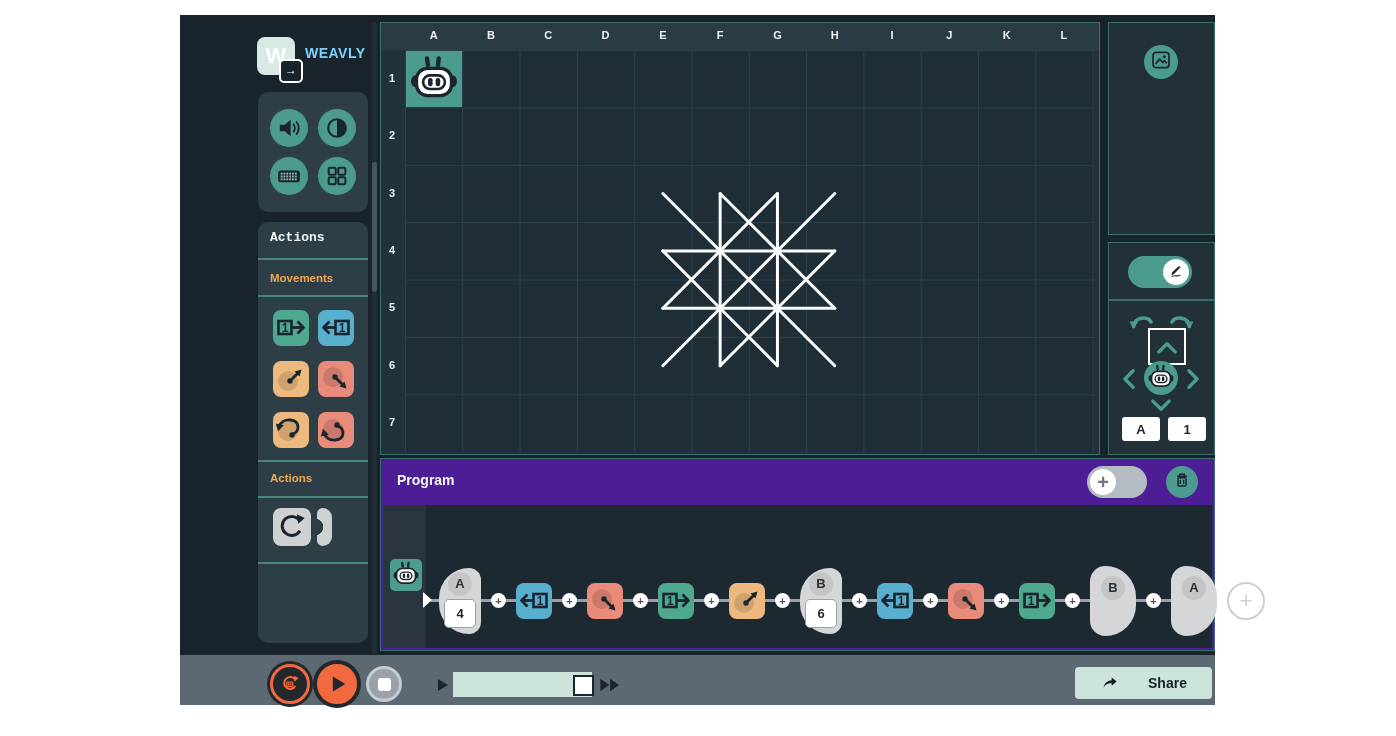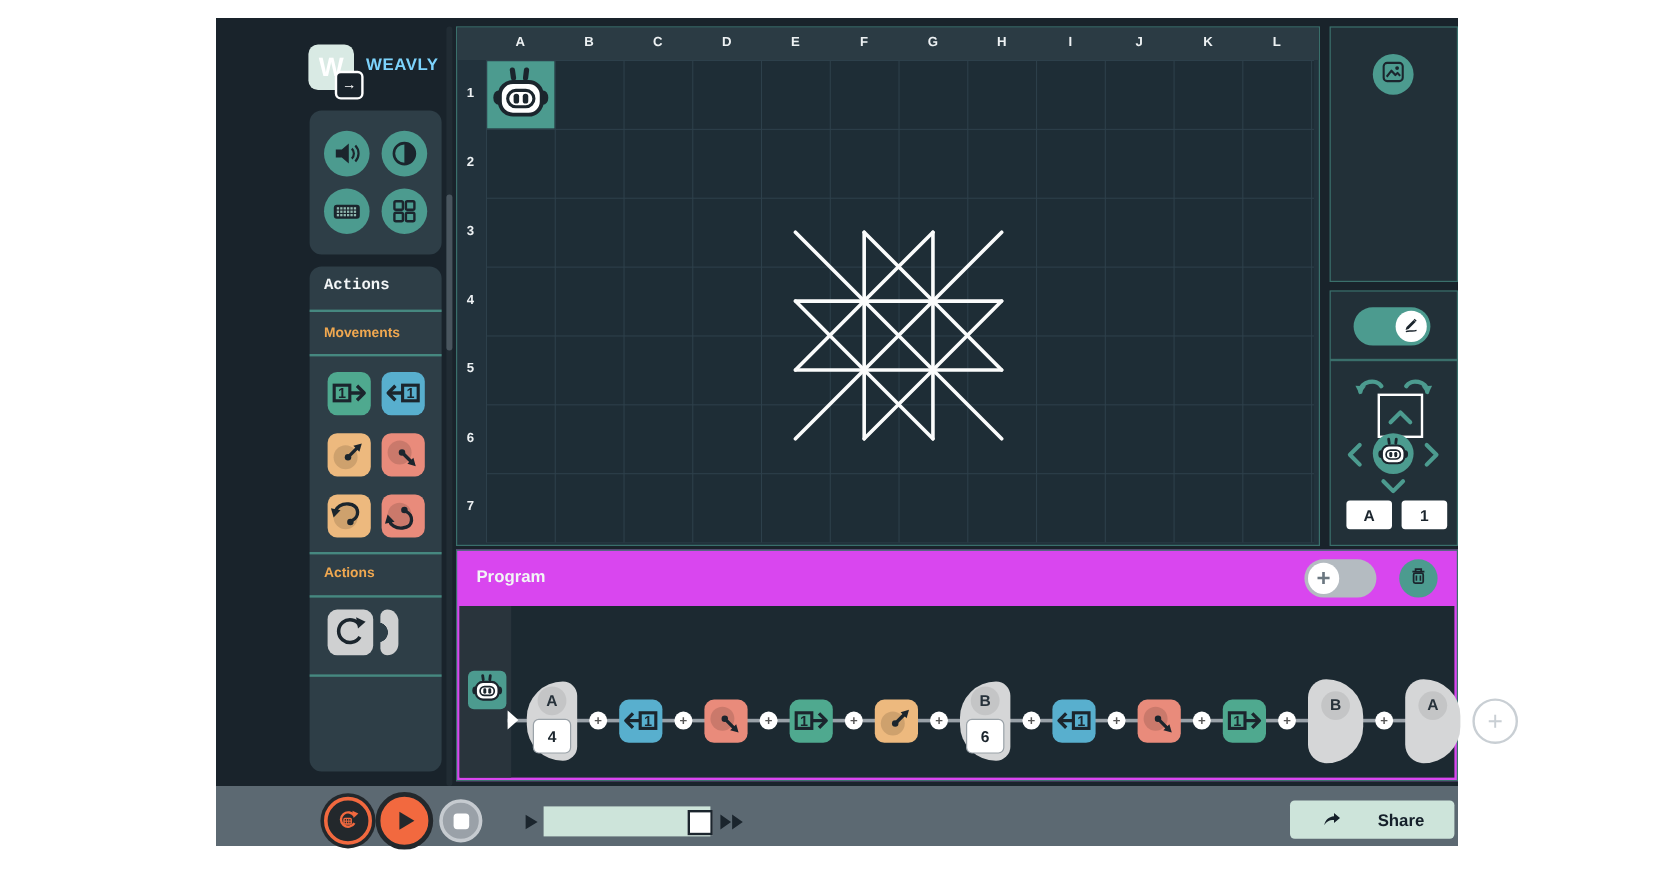--- a/index.html
+++ b/index.html
@@ -46,21 +46,21 @@
   .toggle-teal{position:absolute;left:19px;top:13px;width:64px;height:32px;border-radius:16px;background:#4C9B8F;}
   .toggle-knob{position:absolute;top:3px;width:26px;height:26px;border-radius:50%;background:#fff;display:flex;align-items:center;justify-content:center;}
   .toggle-knob svg{width:20px;height:20px;}
   .undo-redo svg{position:absolute;width:30px;height:22px;}
   .dir-square{position:absolute;left:39px;top:27px;width:34px;height:33px;border:2.5px solid #fff;display:flex;align-items:center;justify-content:center;}
   .chev{position:absolute;}
   .robot-circle{position:absolute;left:35px;top:60px;width:34px;height:34px;border-radius:50%;background:#4C9B8F;display:flex;align-items:center;justify-content:center;}
   .robot-circle svg{width:26px;height:24px;}
   .coord-box{position:absolute;top:116px;width:38px;height:24px;background:#fff;border-radius:3px;color:#1B252D;font-weight:bold;font-size:13px;display:flex;align-items:center;justify-content:center;}
   
-  .program-panel{position:absolute;left:200px;top:443px;width:835px;height:193px;background:#d946ef;border:1.5px solid #3A6F6B;box-sizing:border-box;}
+  .program-panel{position:absolute;left:200px;top:443px;width:835px;height:193px;background:#4c1d95;border:1.5px solid #3A6F6B;box-sizing:border-box;}
   .program-title{position:absolute;left:16px;top:13px;color:#F2F5F6;font-weight:bold;font-size:14px;}
   .addnode-toggle{position:absolute;left:706px;top:7px;width:60px;height:32px;border-radius:16px;background:#B4BBC1;}
   .addnode-knob{position:absolute;left:3px;top:3px;width:26px;height:26px;border-radius:50%;background:#fff;color:#6B7780;font-size:20px;font-weight:bold;display:flex;align-items:center;justify-content:center;}
   .trash-btn{position:absolute;left:785px;top:7px;width:32px;height:32px;border-radius:50%;background:#4C9B8F;display:flex;align-items:center;justify-content:center;}
   .trash-btn svg{width:24px;height:24px;}
   .track{position:absolute;left:2px;right:2px;top:46px;bottom:2px;background:#1C2931;}
   .track-gutter{position:absolute;left:0;top:0;bottom:0;width:43px;background:#29343C;}
   .track-robot{position:absolute;left:7px;top:54px;width:32px;height:32px;border-radius:5px;background:#4C9B8F;display:flex;align-items:center;justify-content:center;}
   .track-robot svg{width:26px;height:24px;}
   .track-line{position:absolute;left:40px;top:94px;width:762px;height:2.5px;background:#99A1A8;}

